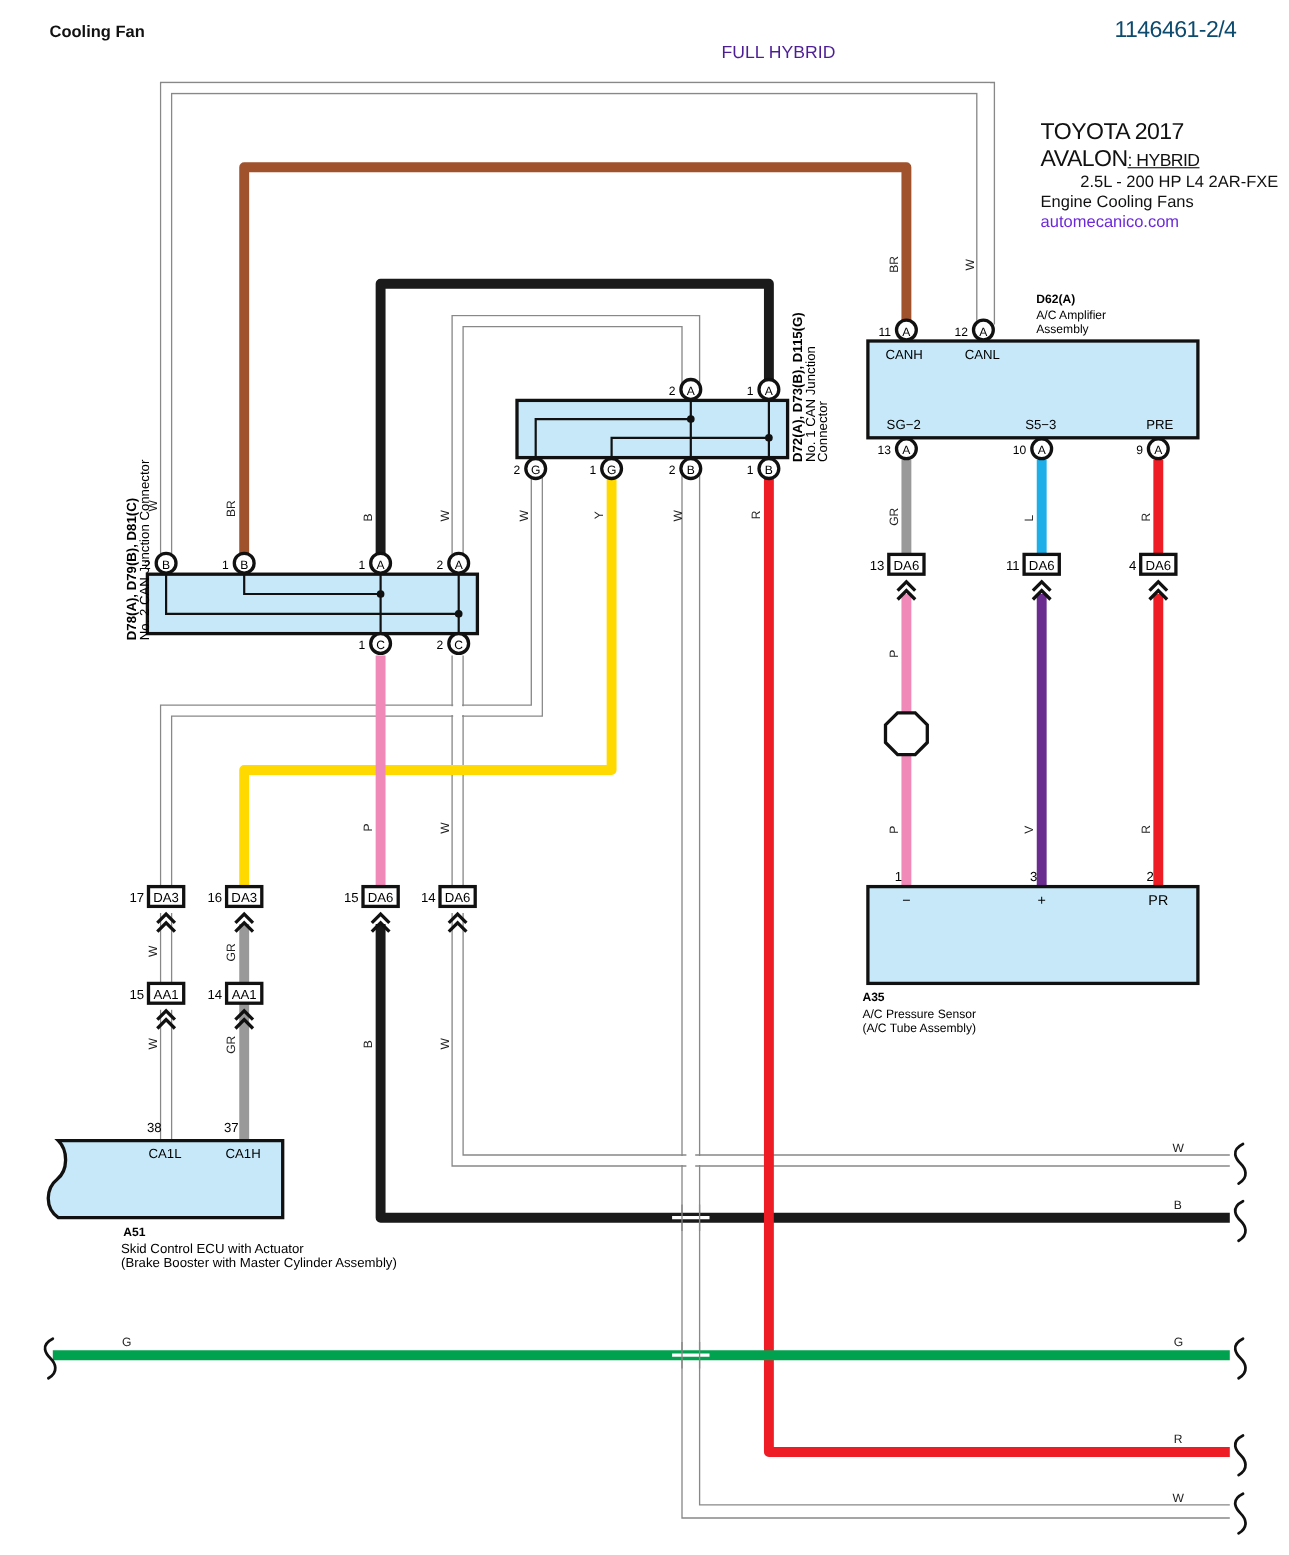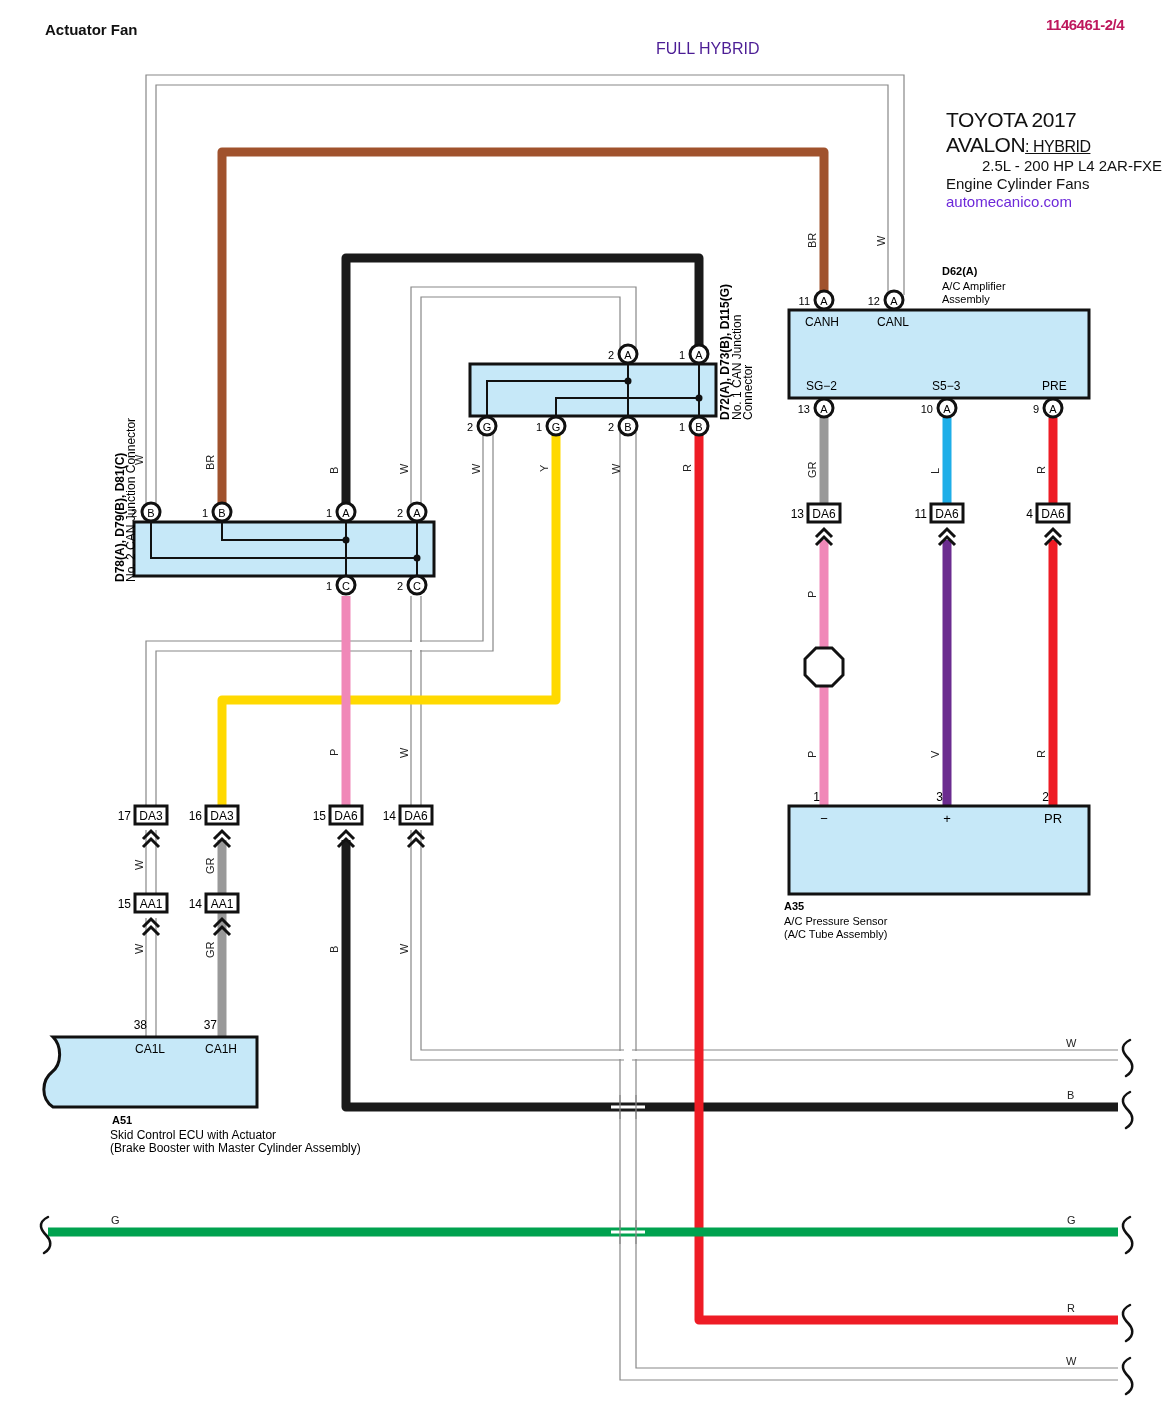--- a/index.html
+++ b/index.html
@@ -1,41 +1,41 @@
 <!DOCTYPE html>
 <html><head>
   <meta charset="utf-8">
   <style>
     html, body { margin: 0; padding: 0; background: #ffffff; }
     body { width: 1172px; height: 1414px; position: relative; overflow: hidden; font-family: "Liberation Sans", sans-serif; }
     #diagram { position: absolute; left: 0; top: 0; }
     .hdr-left { position: absolute; left: 45px; top: 21px; font-weight: bold; font-size: 15px; color: #111; }
-    .hdr-right { position: absolute; right: 48px; top: 16px; font-size: 15px; color: #be185d; letter-spacing: -0.5px; font-weight: bold; }
+    .hdr-right { position: absolute; right: 48px; top: 16px; font-size: 21px; color: #0c4a6e; letter-spacing: -0.5px; }
     .hdr-center { position: absolute; left: 656px; top: 40px; font-size: 16px; color: #4c1d95; }
     .info { position: absolute; left: 946px; top: 107px; color: #111; line-height: 1.2; }
     .info .l1 { font-size: 21px; letter-spacing: -0.5px; }
     .info .l2 { font-size: 21px; letter-spacing: -0.5px; }
     .info .l2 span.sm { font-size: 16px; text-decoration: underline; }
     .info .l3 { font-size: 15px; margin-left: 36px; }
     .info .l4 { font-size: 15px; }
     .info .l5 { font-size: 15px; color: #6d28d9; }
     svg text { font-family: "Liberation Sans", sans-serif; }
   </style>
 </head>
 <body>
 
-<div class="hdr-left">Actuator Fan</div>
+<div class="hdr-left">Cooling Fan</div>
 <div class="hdr-right">1146461-2/4</div>
 <div class="hdr-center">FULL HYBRID</div>
 
 <div class="info">
   <div class="l1">TOYOTA 2017</div>
   <div class="l2"><span>AVALON</span><span class="sm">: HYBRID</span></div>
   <div class="l3">2.5L - 200 HP  L4 2AR-FXE</div>
-  <div class="l4">Engine Cylinder Fans</div>
+  <div class="l4">Engine Cooling Fans</div>
   <div class="l5">automecanico.com</div>
 </div>
 
 <svg id="diagram" width="1172" height="1414" viewBox="0 0 1172 1414" xmlns="http://www.w3.org/2000/svg">
   <defs>
     <g id="chev">
       <polyline points="-8,6 0,-2 8,6" fill="none" stroke="#111" stroke-width="3"></polyline>
       <polyline points="-8,14 0,6 8,14" fill="none" stroke="#111" stroke-width="3"></polyline>
     </g>
   </defs>

